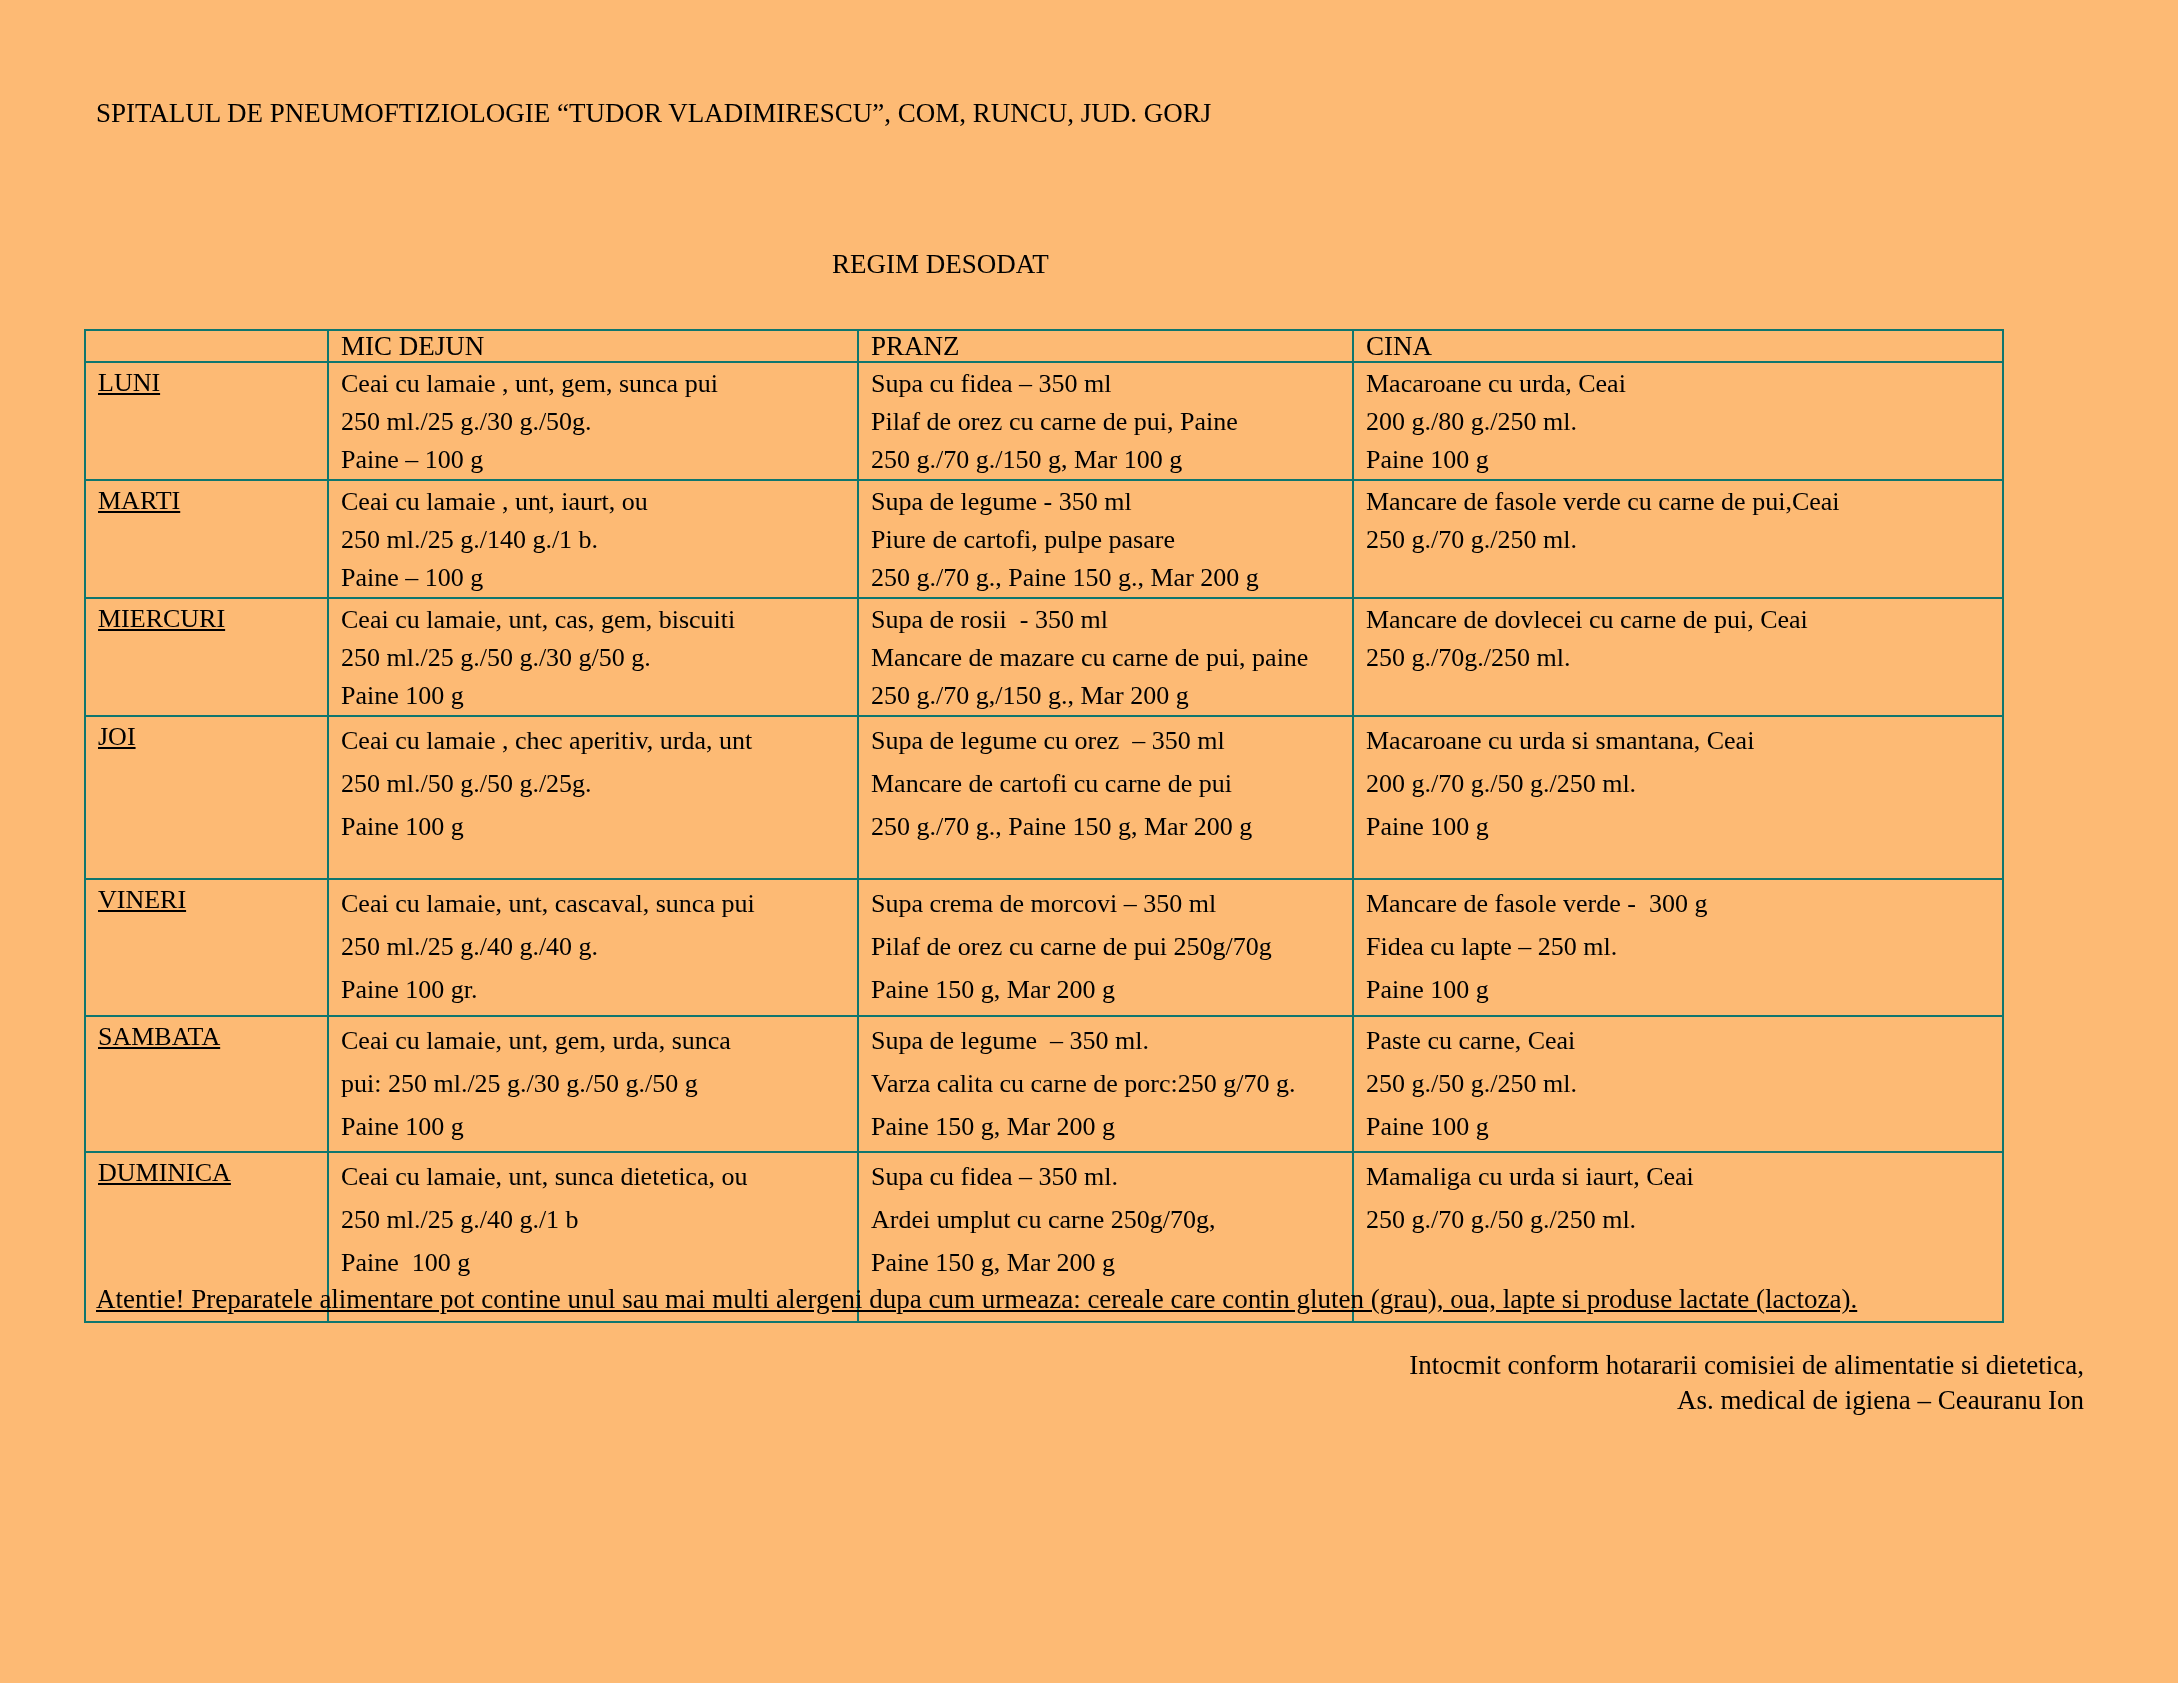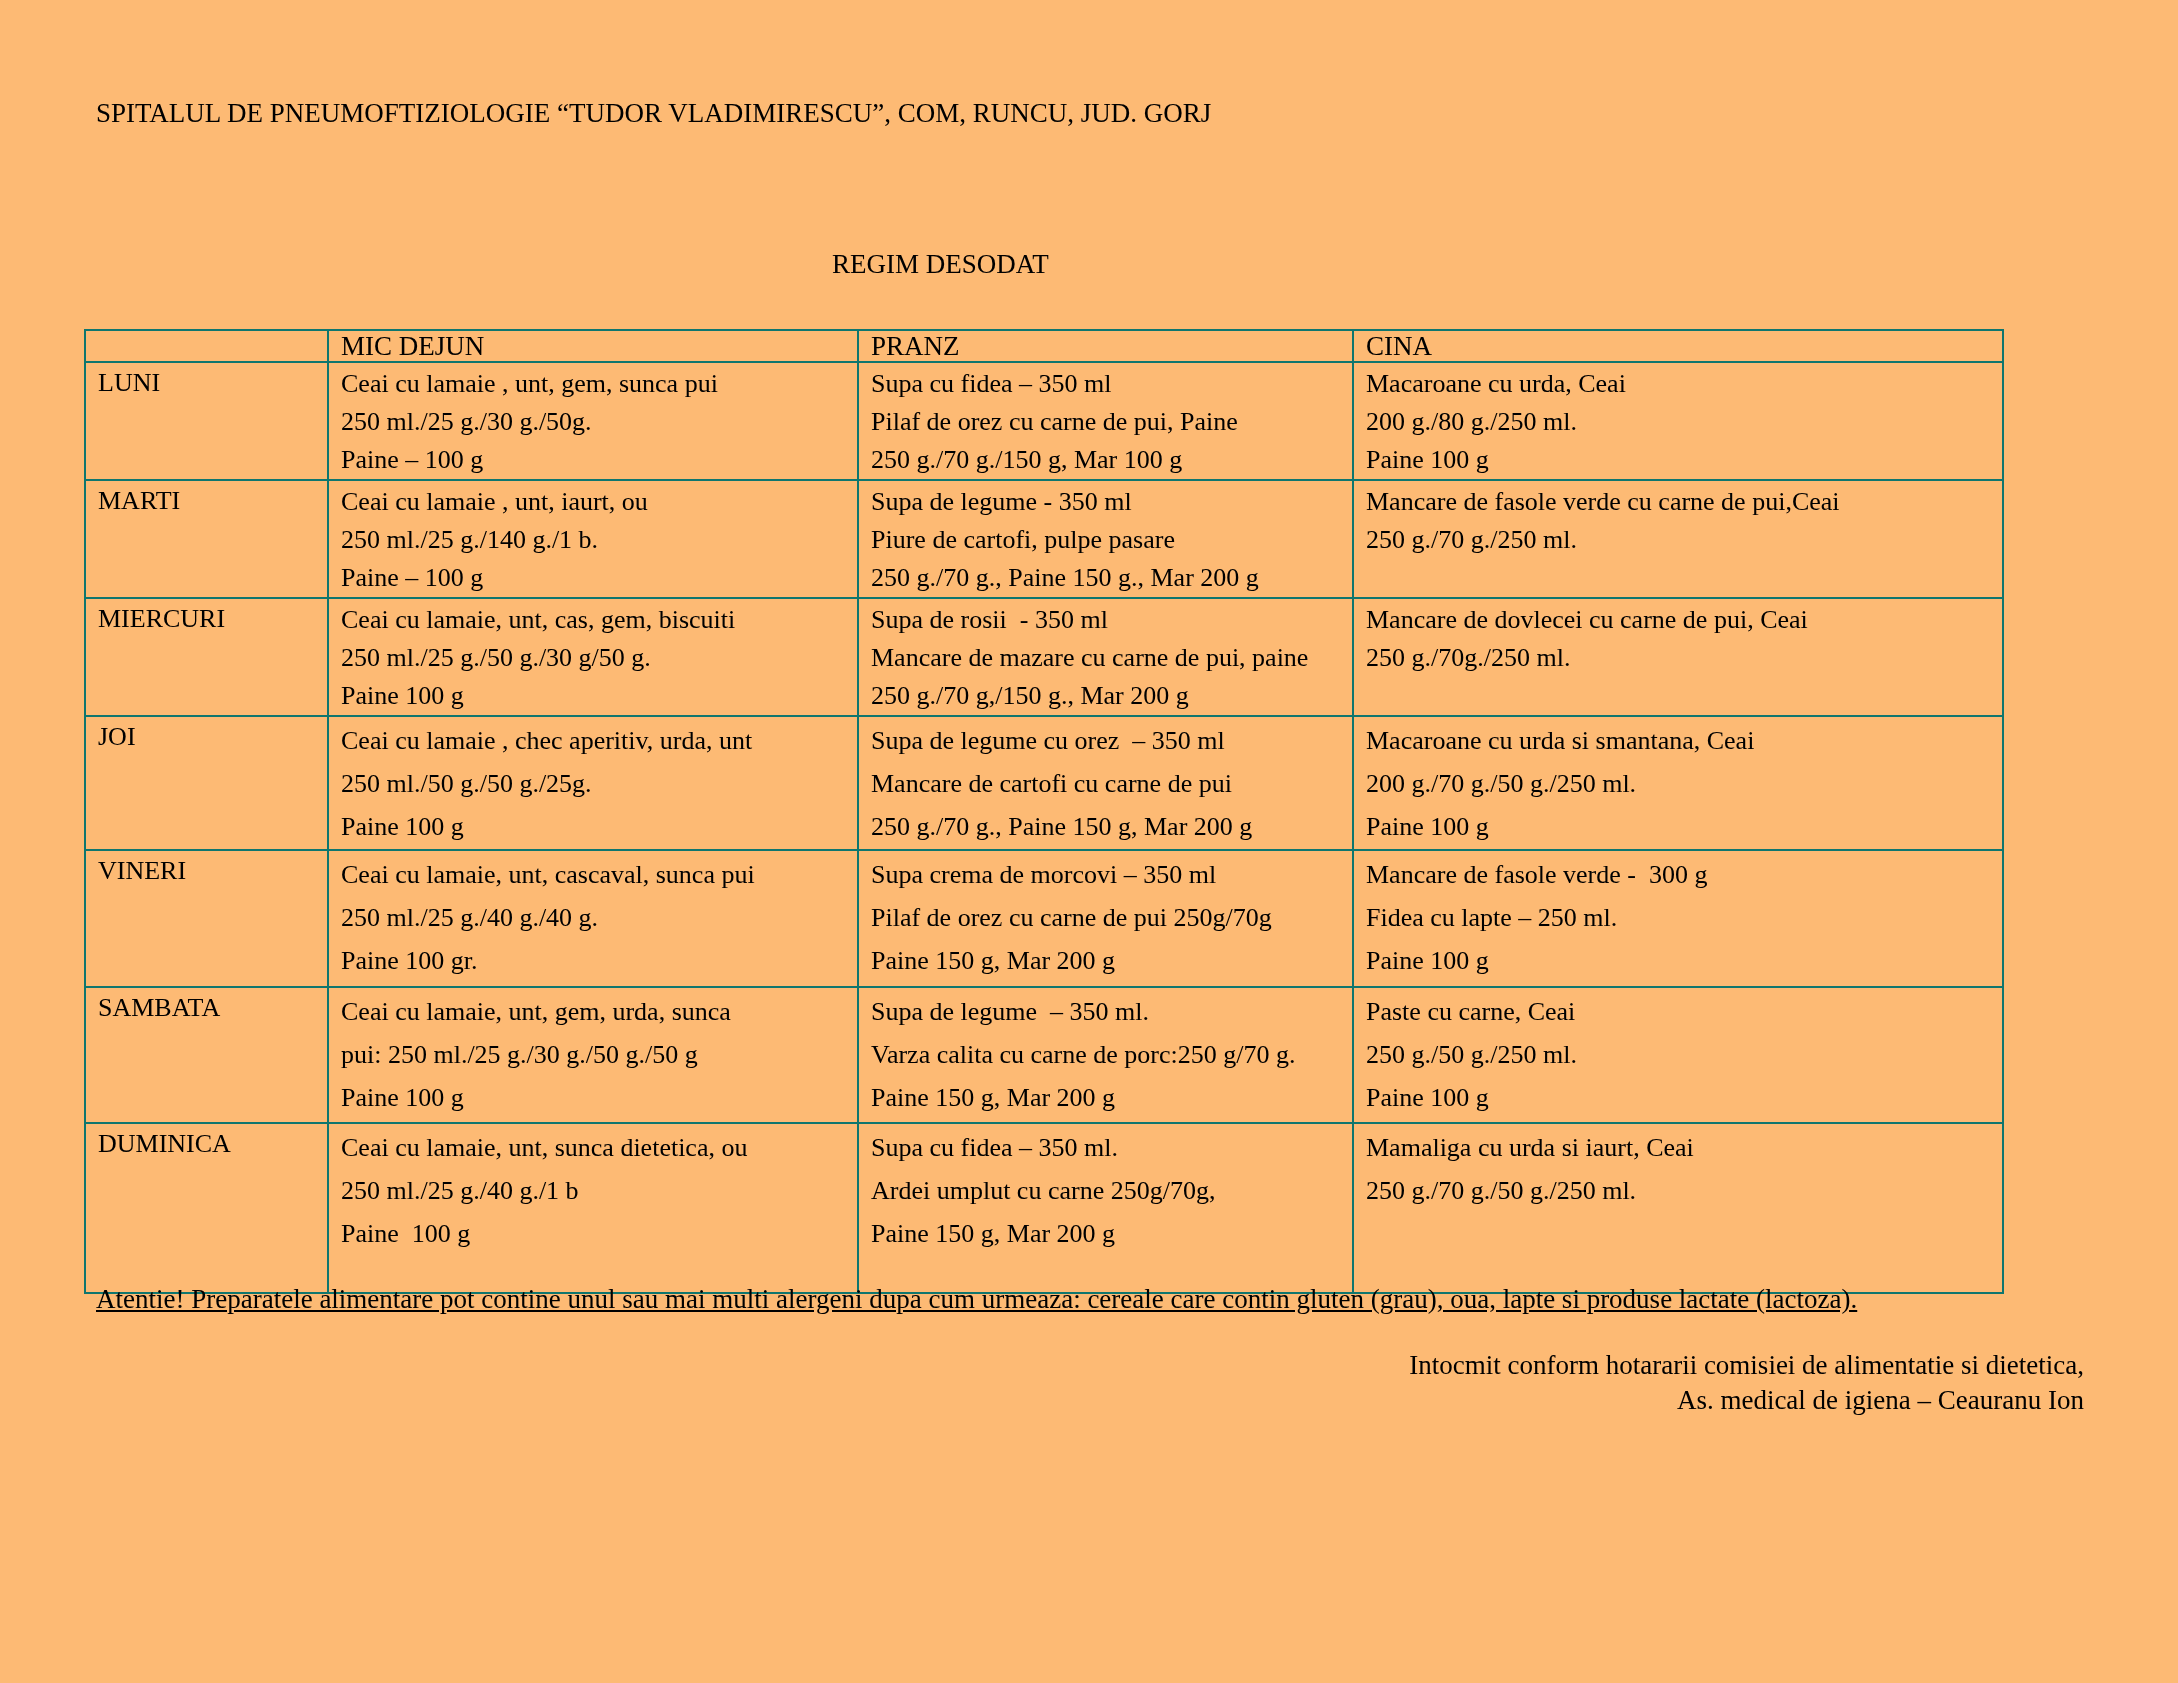--- a/index.html
+++ b/index.html
@@ -45,27 +45,27 @@
     padding: 2px 8px 0 12px;
     overflow: hidden;
   }
   table.menu thead th {
     height: 30px;
     line-height: 30px;
     font-size: 27px;
     padding-top: 0;
   }
   td.cell-text { white-space: pre-wrap; }
-  td.day-cell { font-weight: bold; font-size: 27px; line-height: 36px; }
+  td.day-cell { font-weight: bold; font-size: 27px; line-height: 36px; text-decoration: underline; }
   tbody tr:nth-child(-n+3) td.cell-text { line-height: 38px; }
   tbody tr:nth-child(n+4) td.cell-text { line-height: 43px; }
   tbody tr:nth-child(1) { height: 114px; }
   tbody tr:nth-child(2) { height: 112px; }
   tbody tr:nth-child(3) { height: 109px; }
-  tbody tr:nth-child(4) { height: 134px; margin-left: 43px; }
+  tbody tr:nth-child(4) { height: 163px; margin-left: 43px; }
   tbody tr:nth-child(5) { height: 137px; }
   tbody tr:nth-child(6) { height: 136px; }
   tbody tr:nth-child(7) { height: 170px; }
   .allergen-note {
     position: absolute;
     left: 96px;
     top: 1284px;
     width: 1995px;
     font-size: 27px;
     text-decoration: underline;

